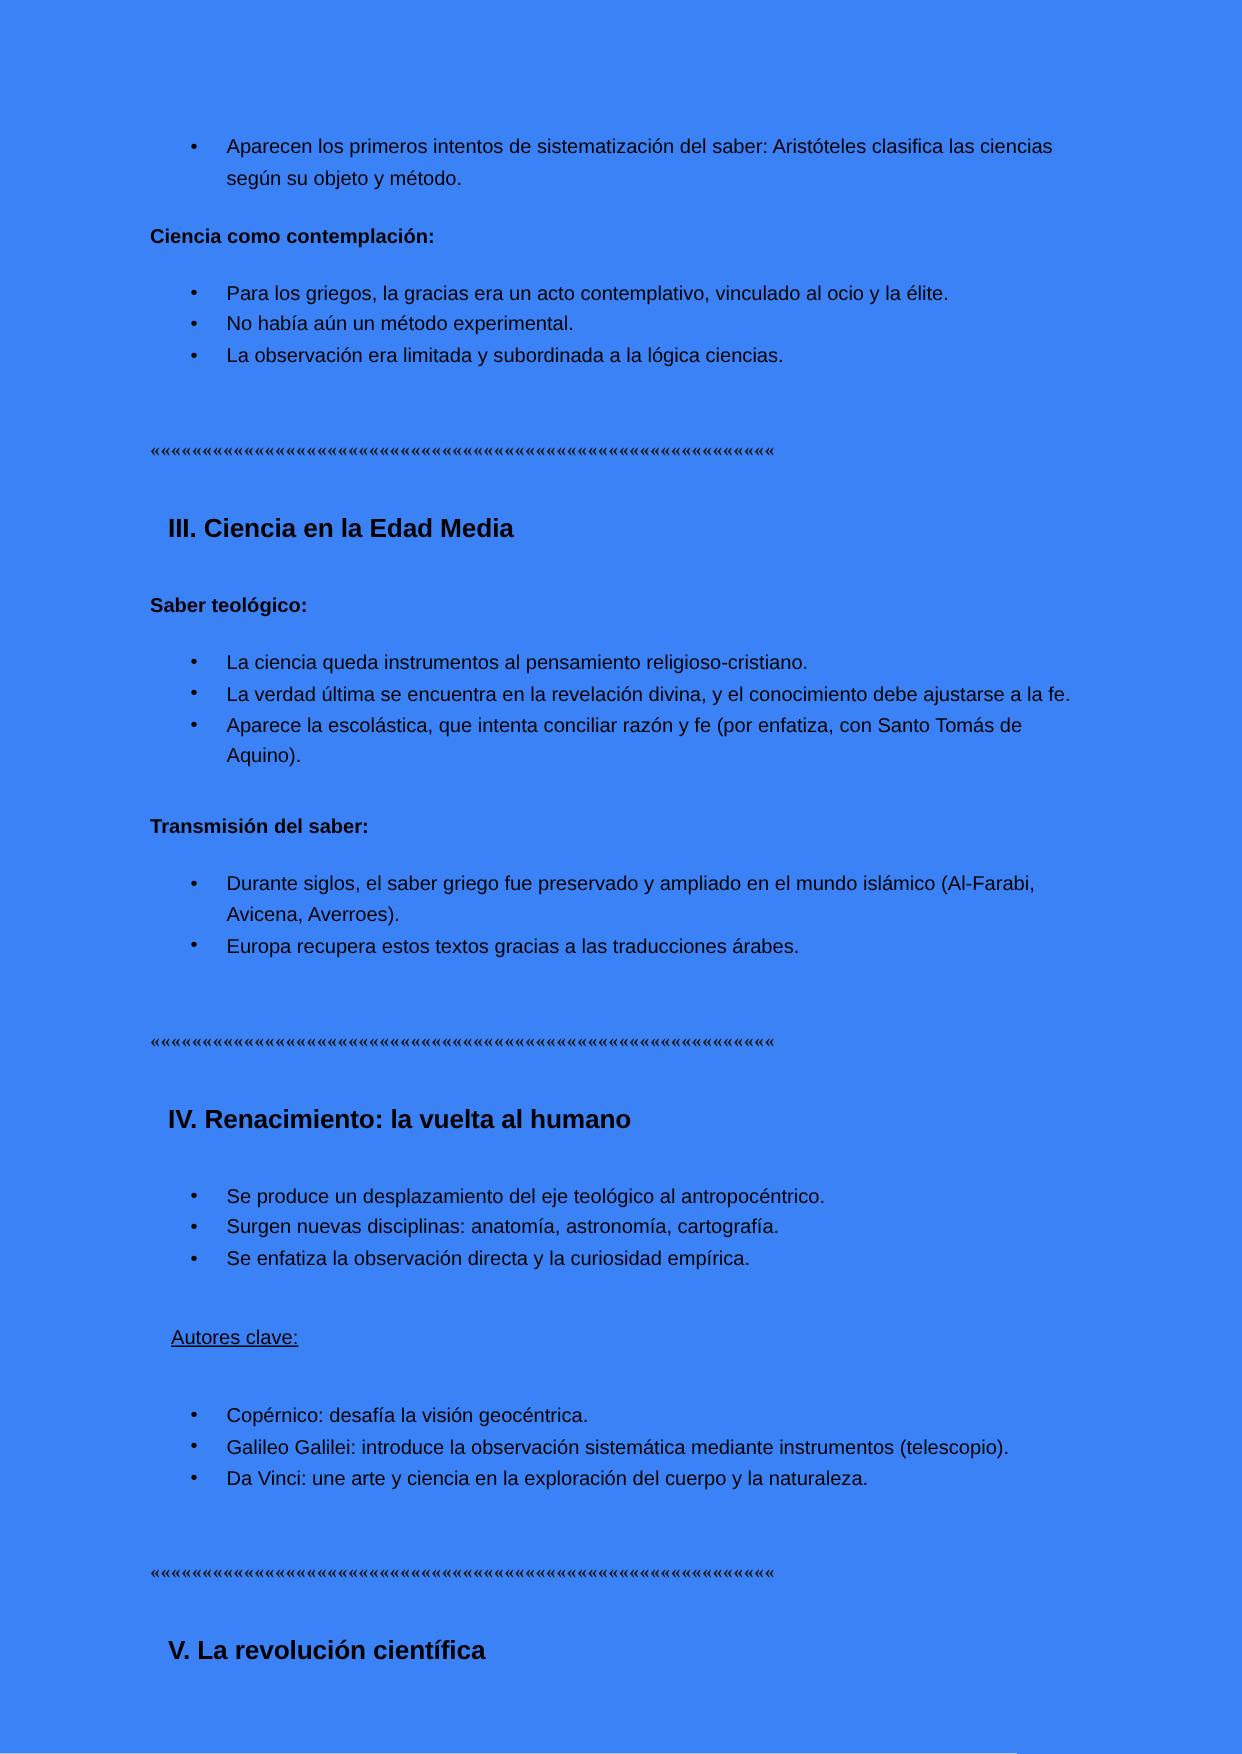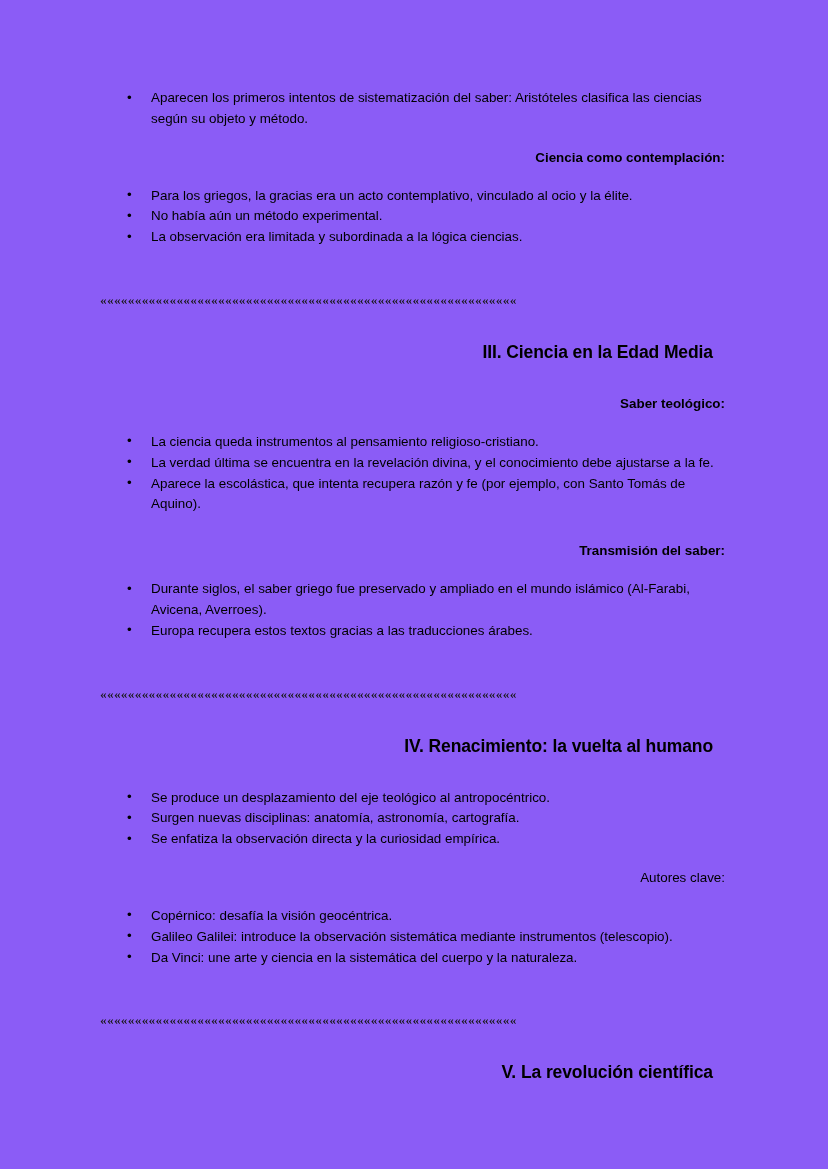--- a/index.html
+++ b/index.html
@@ -15,32 +15,32 @@
     font-family: "Liberation Sans", sans-serif;
     color: #000000;
     -webkit-font-smoothing: antialiased;
   }
   .page {
     position: absolute;
     left: 0;
     top: 0;
     width: 828px;
     height: 1169px;
-    background: #8b5cf6;
+    background: #3b82f6;
     overflow: hidden;
   }
   .content {
     position: absolute;
     left: 100px;
     top: 88px;
     width: 625px;
   }
 
   
-  .block { margin: 0; padding: 0; text-align: right; }
+  .block { margin: 0; padding: 0; }
 
   .heading {
     font-size: 17.5px;
     font-weight: bold;
     line-height: 24px;
     letter-spacing: -0.1px;
     color: #000;
     margin: 12px;
   }
 
@@ -50,21 +50,22 @@
     line-height: 20px;
     color: #000;
     margin: 0;
   }
 
   .plainline {
     font-size: 13.4px;
     font-weight: normal;
     line-height: 20px;
     color: #000;
-    margin: 0;
+    margin: 14px;
+    text-decoration: underline;
   }
 
   ul.bullets {
     list-style: none;
     margin: 0;
     padding: 0;
   }
   ul.bullets > li {
     position: relative;
     padding-left: 51px;
@@ -131,21 +132,21 @@
 
     <div class="gap-md"></div>
 
     <p class="block subheading">Saber teológico:</p>
 
     <div class="gap-md"></div>
 
     <ul class="bullets">
       <li>La ciencia queda instrumentos al pensamiento religioso-cristiano.</li>
       <li>La verdad última se encuentra en la revelación divina, y el conocimiento debe ajustarse a la fe.</li>
-      <li>Aparece la escolástica, que intenta recupera razón y fe (por ejemplo, con Santo Tomás de Aquino).</li>
+      <li>Aparece la escolástica, que intenta conciliar razón y fe (por enfatiza, con Santo Tomás de Aquino).</li>
     </ul>
 
     <div class="gap-lg"></div>
 
     <p class="block subheading">Transmisión del saber:</p>
 
     <div class="gap-md"></div>
 
     <ul class="bullets">
       <li>Durante siglos, el saber griego fue preservado y ampliado en el mundo islámico (Al-Farabi, Avicena, Averroes).</li>
@@ -170,21 +171,21 @@
 
     <div class="gap-md"></div>
 
     <p class="block plainline">Autores clave:</p>
 
     <div class="gap-md"></div>
 
     <ul class="bullets">
       <li>Copérnico: desafía la visión geocéntrica.</li>
       <li>Galileo Galilei: introduce la observación sistemática mediante instrumentos (telescopio).</li>
-      <li>Da Vinci: une arte y ciencia en la sistemática del cuerpo y la naturaleza.</li>
+      <li>Da Vinci: une arte y ciencia en la exploración del cuerpo y la naturaleza.</li>
     </ul>
 
     <div class="gap-xxl"></div>
 
     <div class="divider">««««««««««««««««««««««««««««««««««««««««««««««««««««««««««««</div>
 
     <div class="gap-md"></div>
 
     <h2 class="block heading">V. La revolución científica</h2>
 

